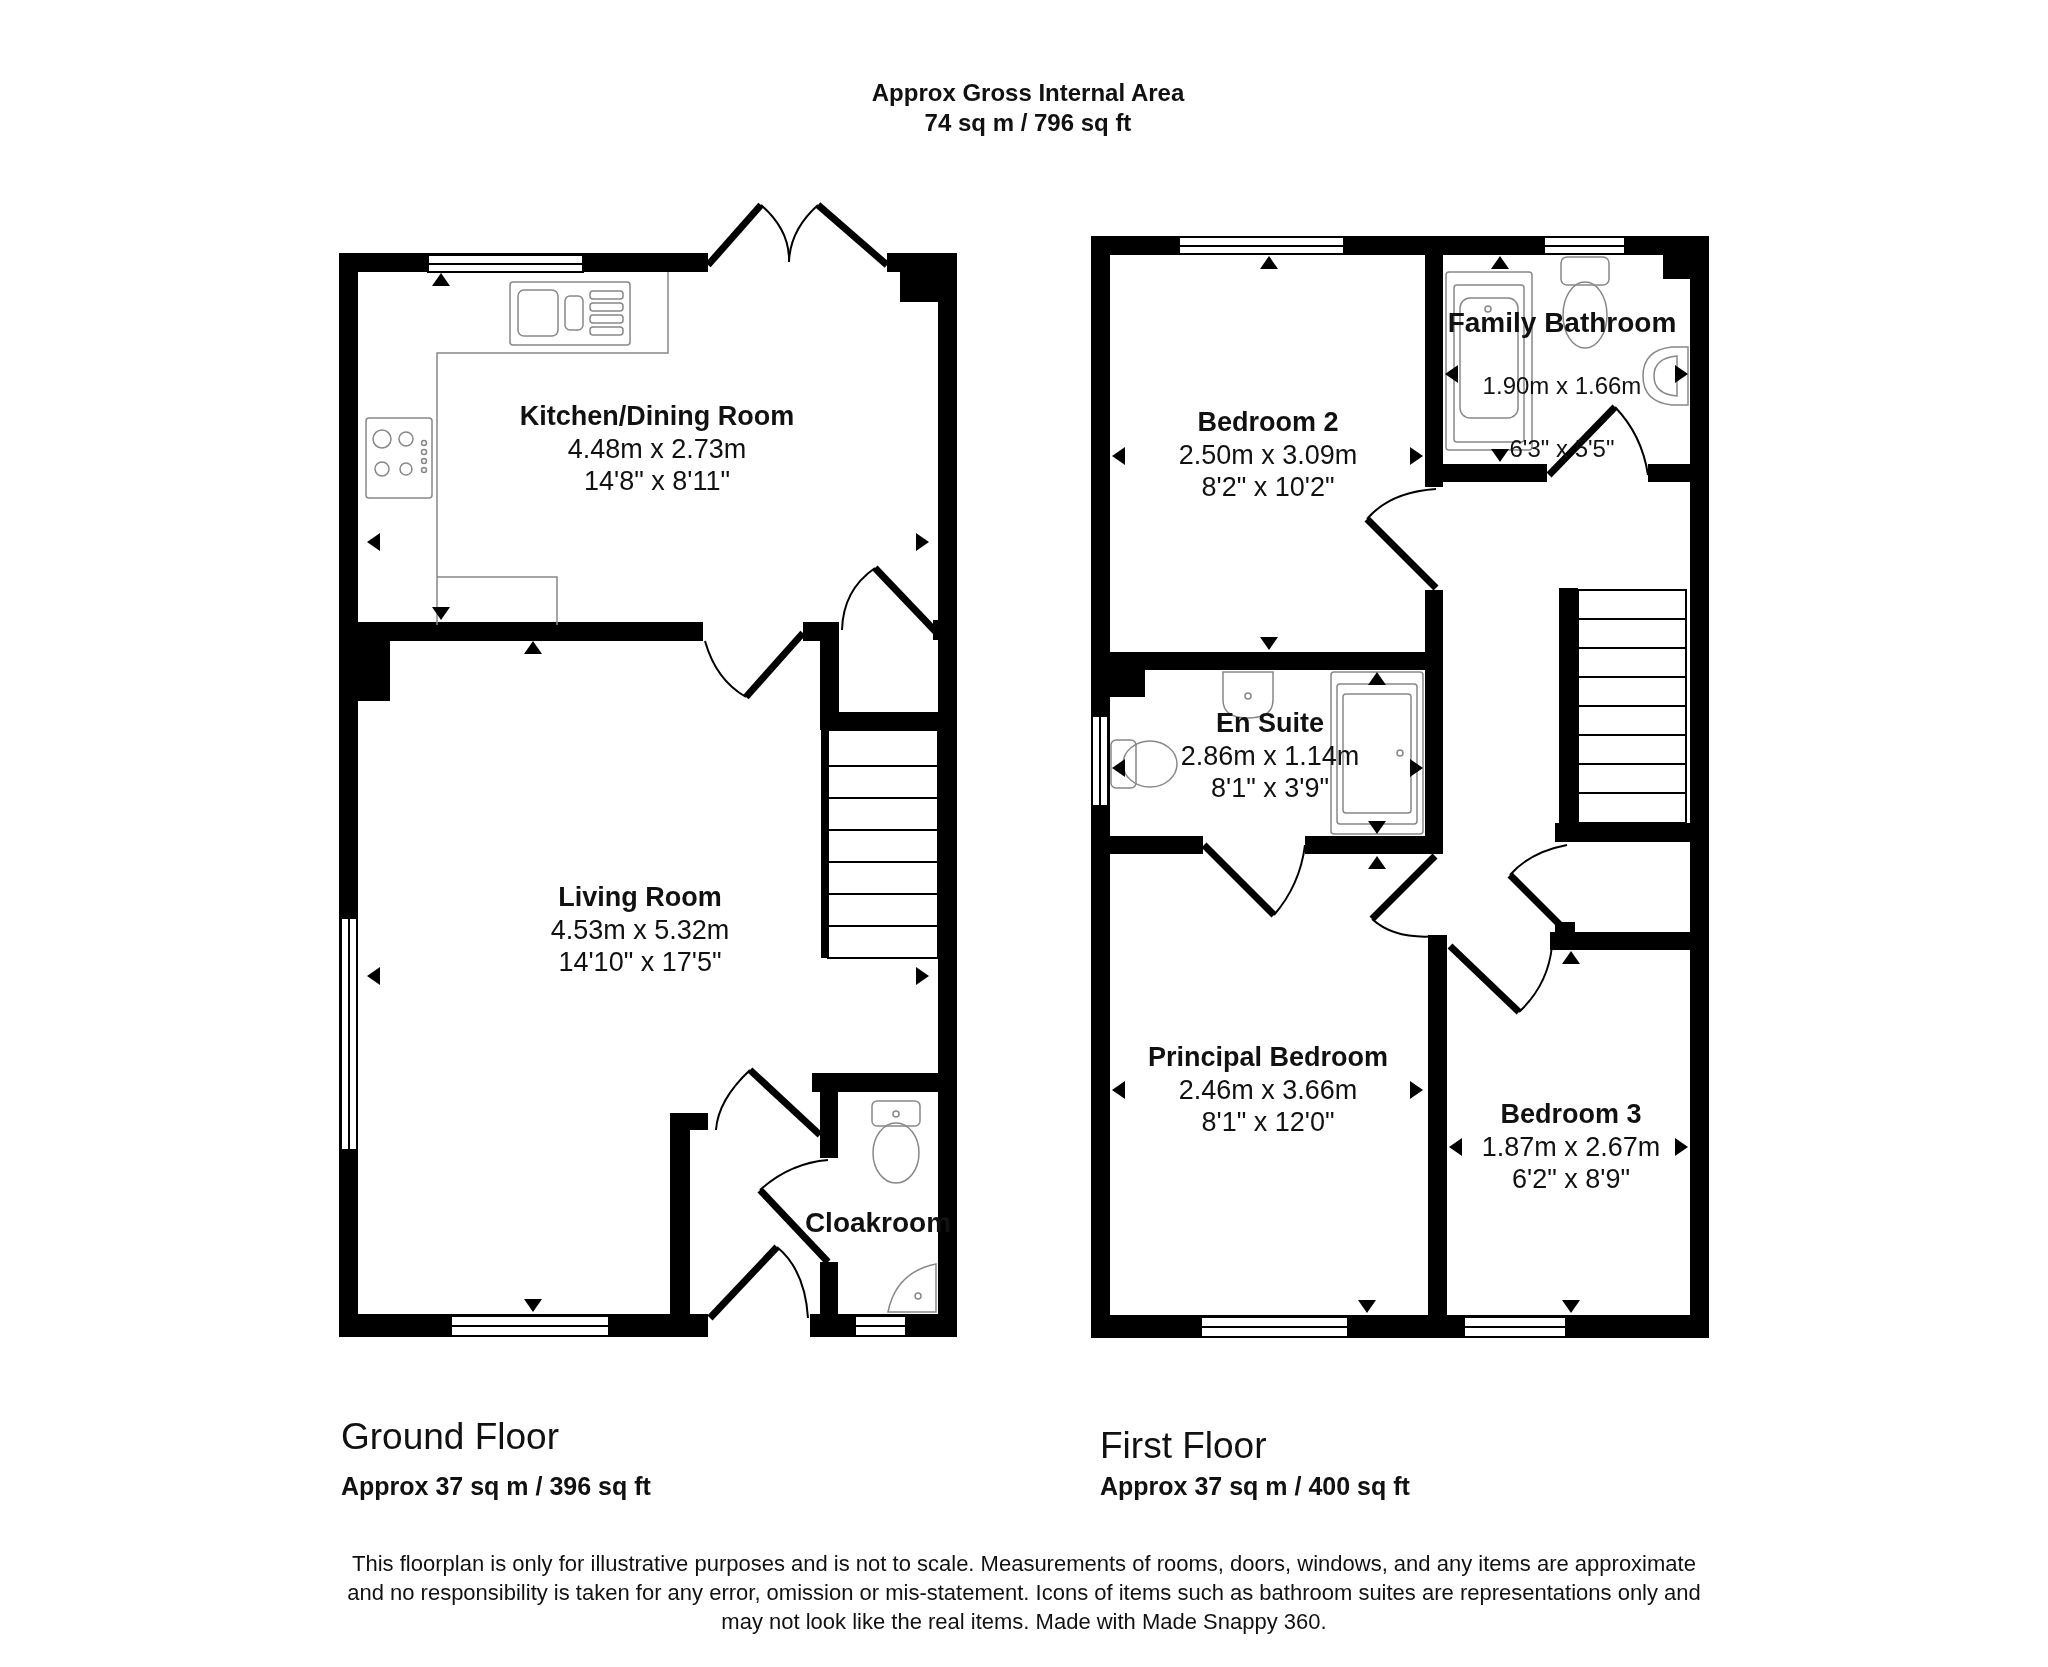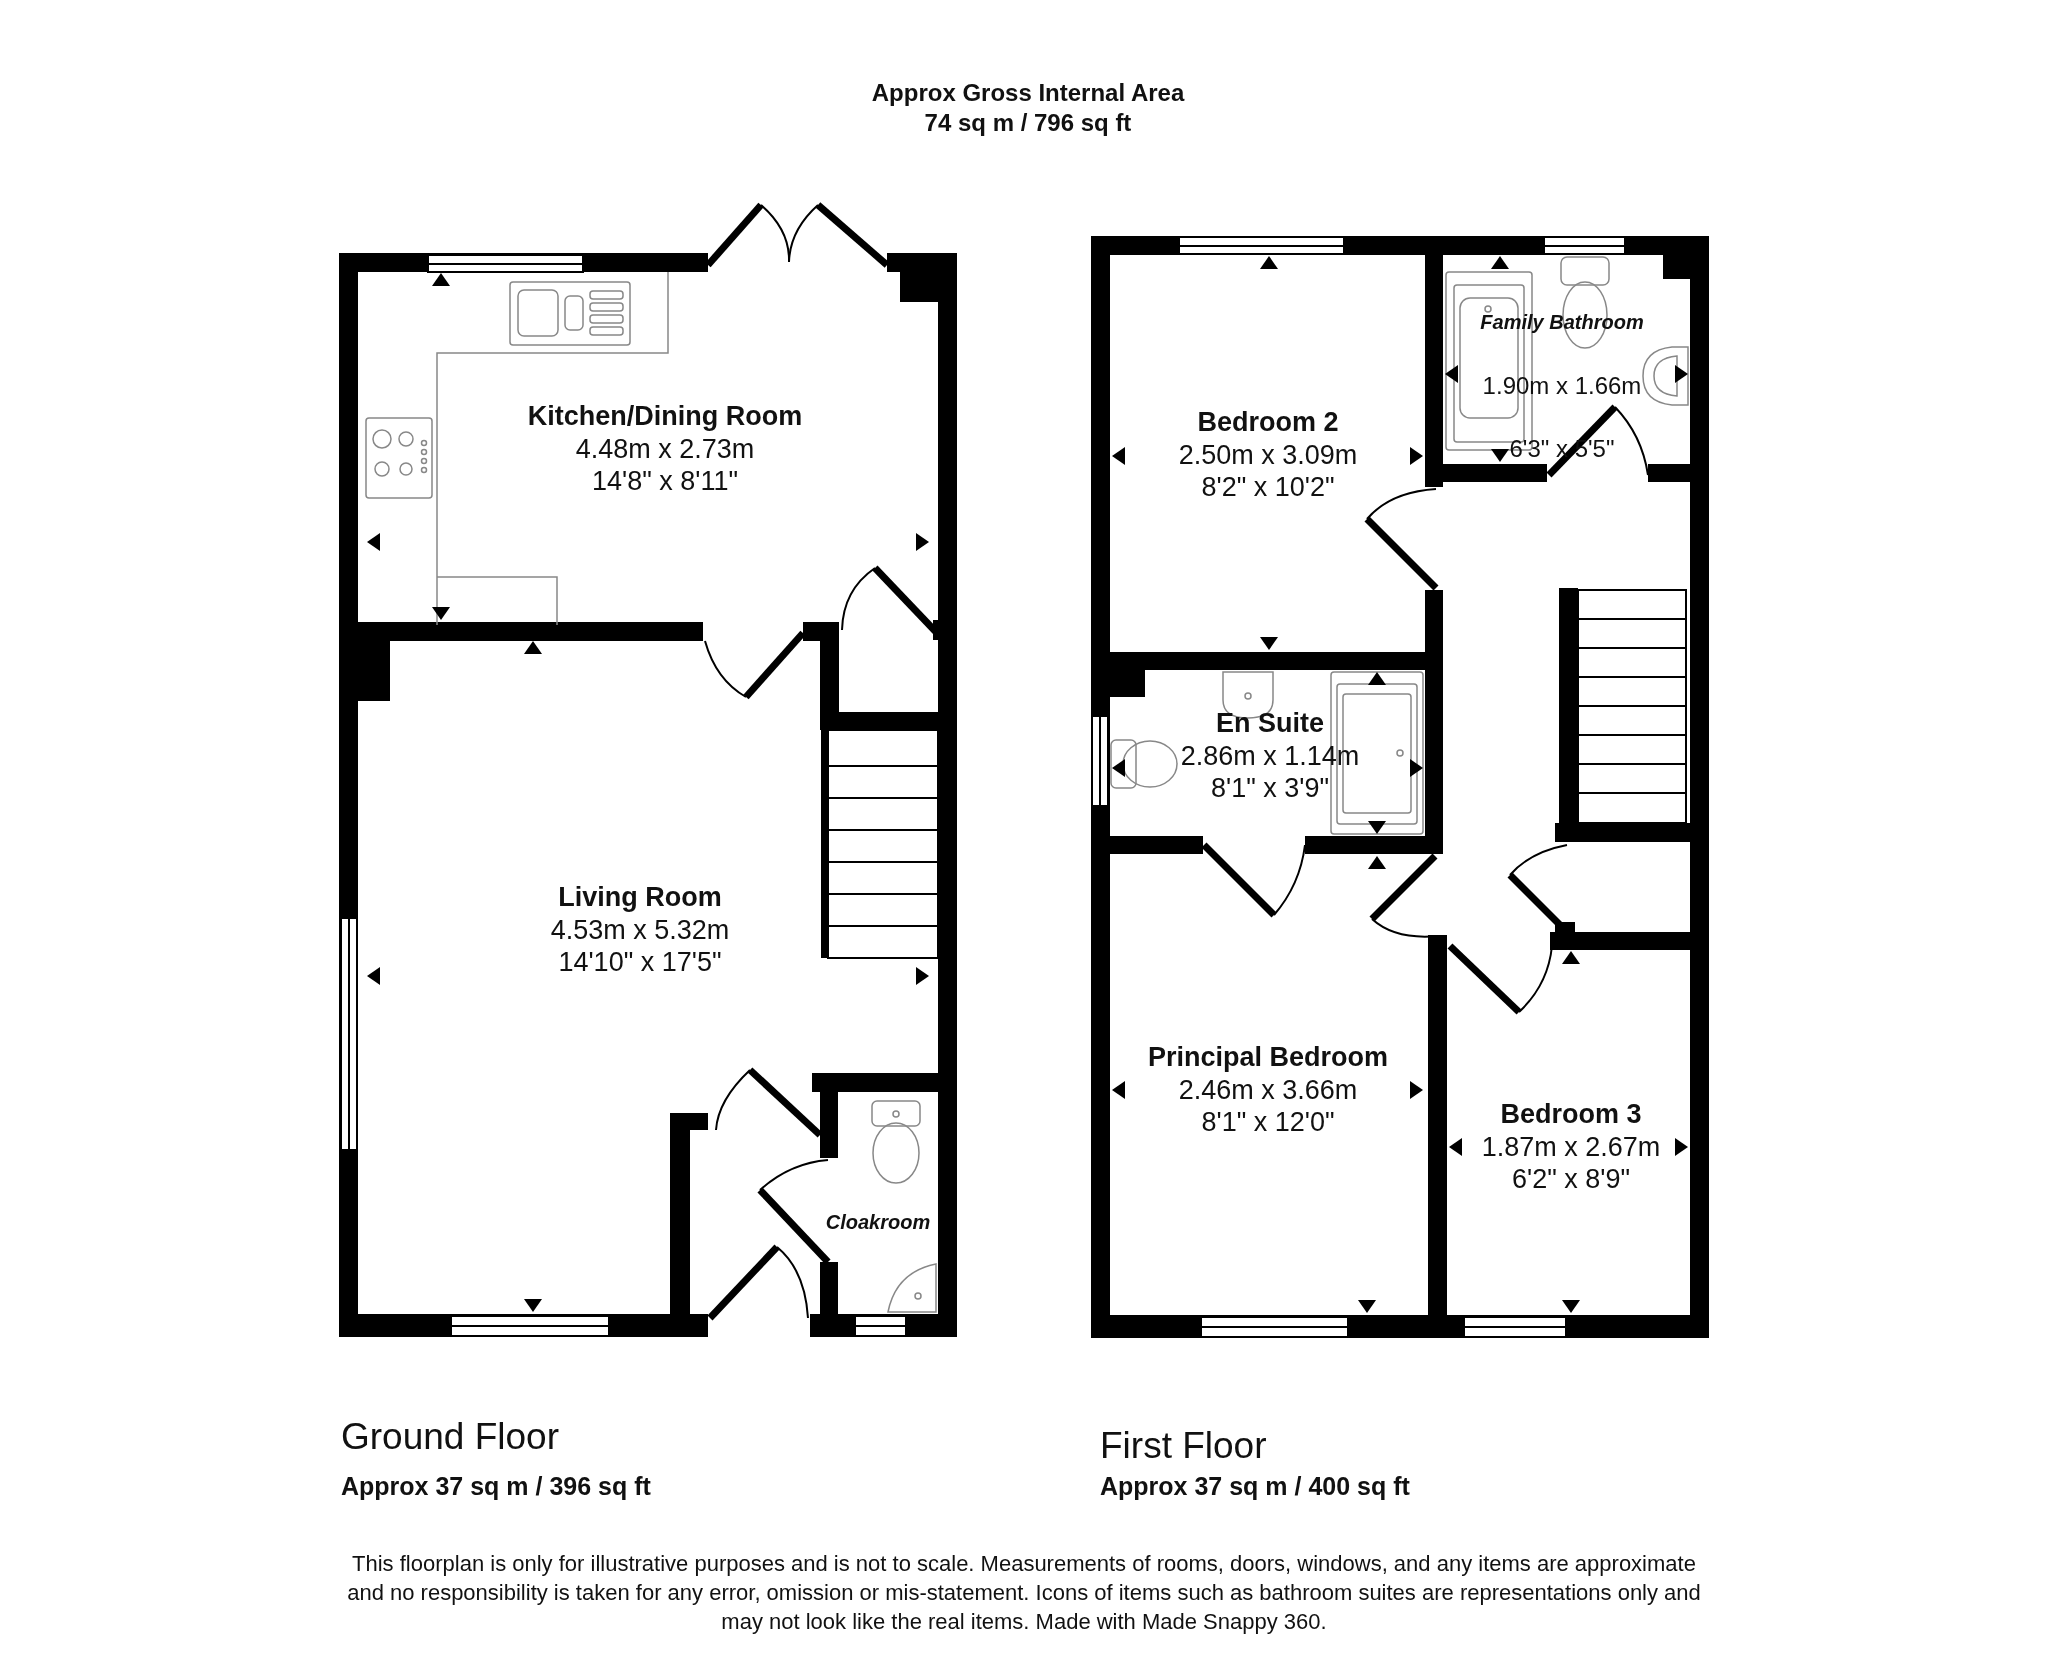--- a/index.html
+++ b/index.html
@@ -11,21 +11,21 @@
   .wall { fill: #000; }
   .win { fill: #fff; stroke: #000; stroke-width: 2; }
   .fix { fill: none; stroke: #888; stroke-width: 1.5; }
   .stair { fill: #fff; stroke: #000; stroke-width: 2; }
   .door { stroke: #000; stroke-width: 7; fill: none; }
   .swing { stroke: #000; stroke-width: 2; fill: none; }
   .arrow { fill: #000; }
   .room-label { position: absolute; text-align: center; transform: translateX(-50%); white-space: nowrap; }
   .room-name { font-weight: bold; font-size: 27px; line-height: 33px; }
   .room-dim { font-size: 27px; line-height: 32px; }
-  .small .room-name { font-size: 20px; line-height: 29px; font-style: italic; }
+  .small .room-name { font-size: 28px; line-height: 29px; }
   .small .room-dim { font-size: 24px; line-height: 29px; margin-top: 34px; }
   .floor-name { font-size: 37px; line-height: 44px; }
   .floor-area { font-weight: bold; font-size: 25px; line-height: 30px; }
   .disclaimer { left: 250px; width: 1548px; text-align: center; font-size: 22px; line-height: 28px; }
 </style>
 </head>
 <body>
 
 <div class="abs title" style="top:78px;">Approx Gross Internal Area</div>
 <div class="abs title" style="top:108px;">74 sq m / 796 sq ft</div>
@@ -270,21 +270,21 @@
       <polygon points="1423,1090 1410,1081 1410,1099"></polygon>
       <polygon points="1367,1313 1358,1300 1376,1300"></polygon>
       <polygon points="1571,951 1562,964 1580,964"></polygon>
       <polygon points="1449,1147 1462,1138 1462,1156"></polygon>
       <polygon points="1688,1147 1675,1138 1675,1156"></polygon>
       <polygon points="1571,1313 1562,1300 1580,1300"></polygon>
     </g>
   </g>
 </svg>
 
-<div class="room-label" style="left:657px; top:400px;margin-left:8px;">
+<div class="room-label" style="left:657px; top:400px;">
   <div class="room-name">Kitchen/Dining Room</div>
   <div class="room-dim">4.48m x 2.73m</div>
   <div class="room-dim">14'8" x 8'11"</div>
 </div>
 <div class="room-label" style="left:640px; top:881px;">
   <div class="room-name">Living Room</div>
   <div class="room-dim">4.53m x 5.32m</div>
   <div class="room-dim">14'10" x 17'5"</div>
 </div>
 <div class="room-label small" style="left:878px; top:1208px;">

